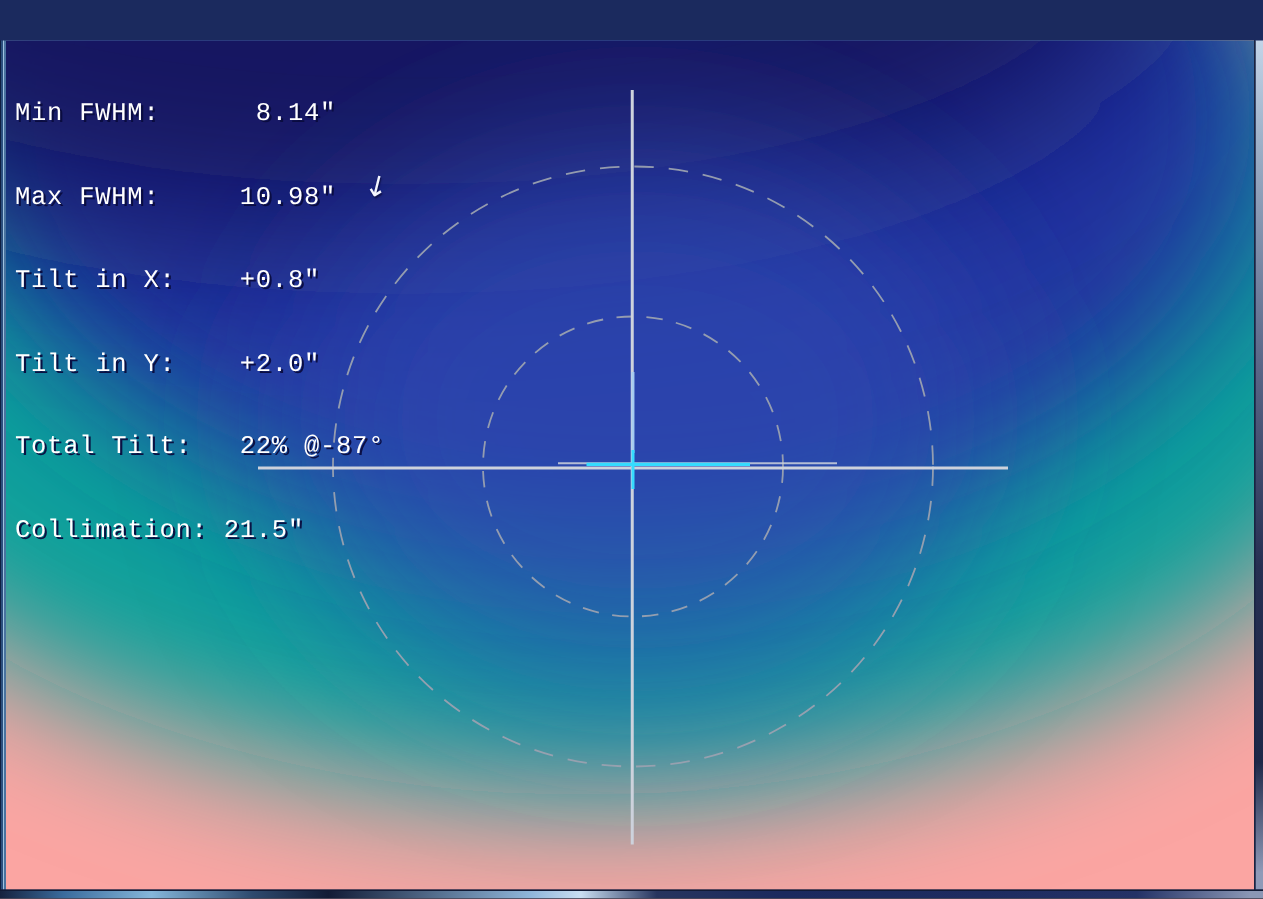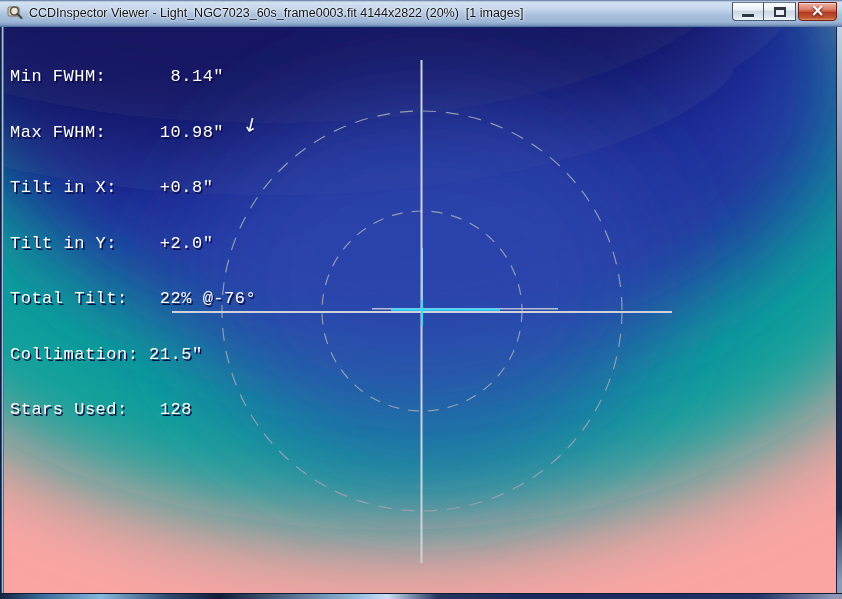--- a/index.html
+++ b/index.html
@@ -105,43 +105,23 @@
     <line x1="422" y1="248" x2="422" y2="302" stroke-width="2" stroke-opacity="0.9" stroke="#a4cdf2"></line>
     <line x1="422" y1="300" x2="422" y2="326" stroke-width="2" stroke="#35dcff"></line>
     <line x1="391" y1="309.6" x2="500" y2="309.6" stroke-width="2.2" stroke="#35dcff"></line>
   </svg>
 
   <div class="stats">
     <div>Min FWHM:      8.14"</div>
     <div>Max FWHM:     10.98"</div>
     <div>Tilt in X:    +0.8"</div>
     <div>Tilt in Y:    +2.0"</div>
-    <div>Total Tilt:   22% @-76°</div>
+    <div>Total Tilt:   22% @-87°</div>
     <div>Collimation: 21.5"</div>
-    <div>Stars Used:   128</div>
   </div>
   <span class="tilt-arrow">↓</span>
 
   <div class="frame-left"></div>
   <div class="frame-right"></div>
   <div class="frame-bottom"></div>
 
-  <div class="titlebar">
-    <svg class="app-icon" viewBox="0 0 17 17">
-      <rect x="1" y="3" width="11" height="9" rx="1.5" fill="#cfc8b8" stroke="#7a7264" stroke-width="1"></rect>
-      <circle cx="7.5" cy="7" r="4" fill="#e9e4d4" stroke="#5d564a" stroke-width="1.6"></circle>
-      <line x1="10.4" y1="9.9" x2="14.5" y2="14" stroke="#4e473c" stroke-width="2.2" stroke-linecap="round"></line>
-    </svg>
-    <span class="title-text">CCDInspector Viewer - Light_NGC7023_60s_frame0003.fit 4144x2822 (20%)  [1 images]</span>
-    <div class="win-controls">
-      <div class="win-btn min">
-        <span class="glyph-min"></span>
-      </div>
-      <div class="win-btn max">
-        <span class="glyph-max"></span>
-      </div>
-      <div class="win-btn close">
-        <span class="glyph-close">×</span>
-      </div>
-    </div>
-  </div>
 
 </div>
 
 </body></html>

